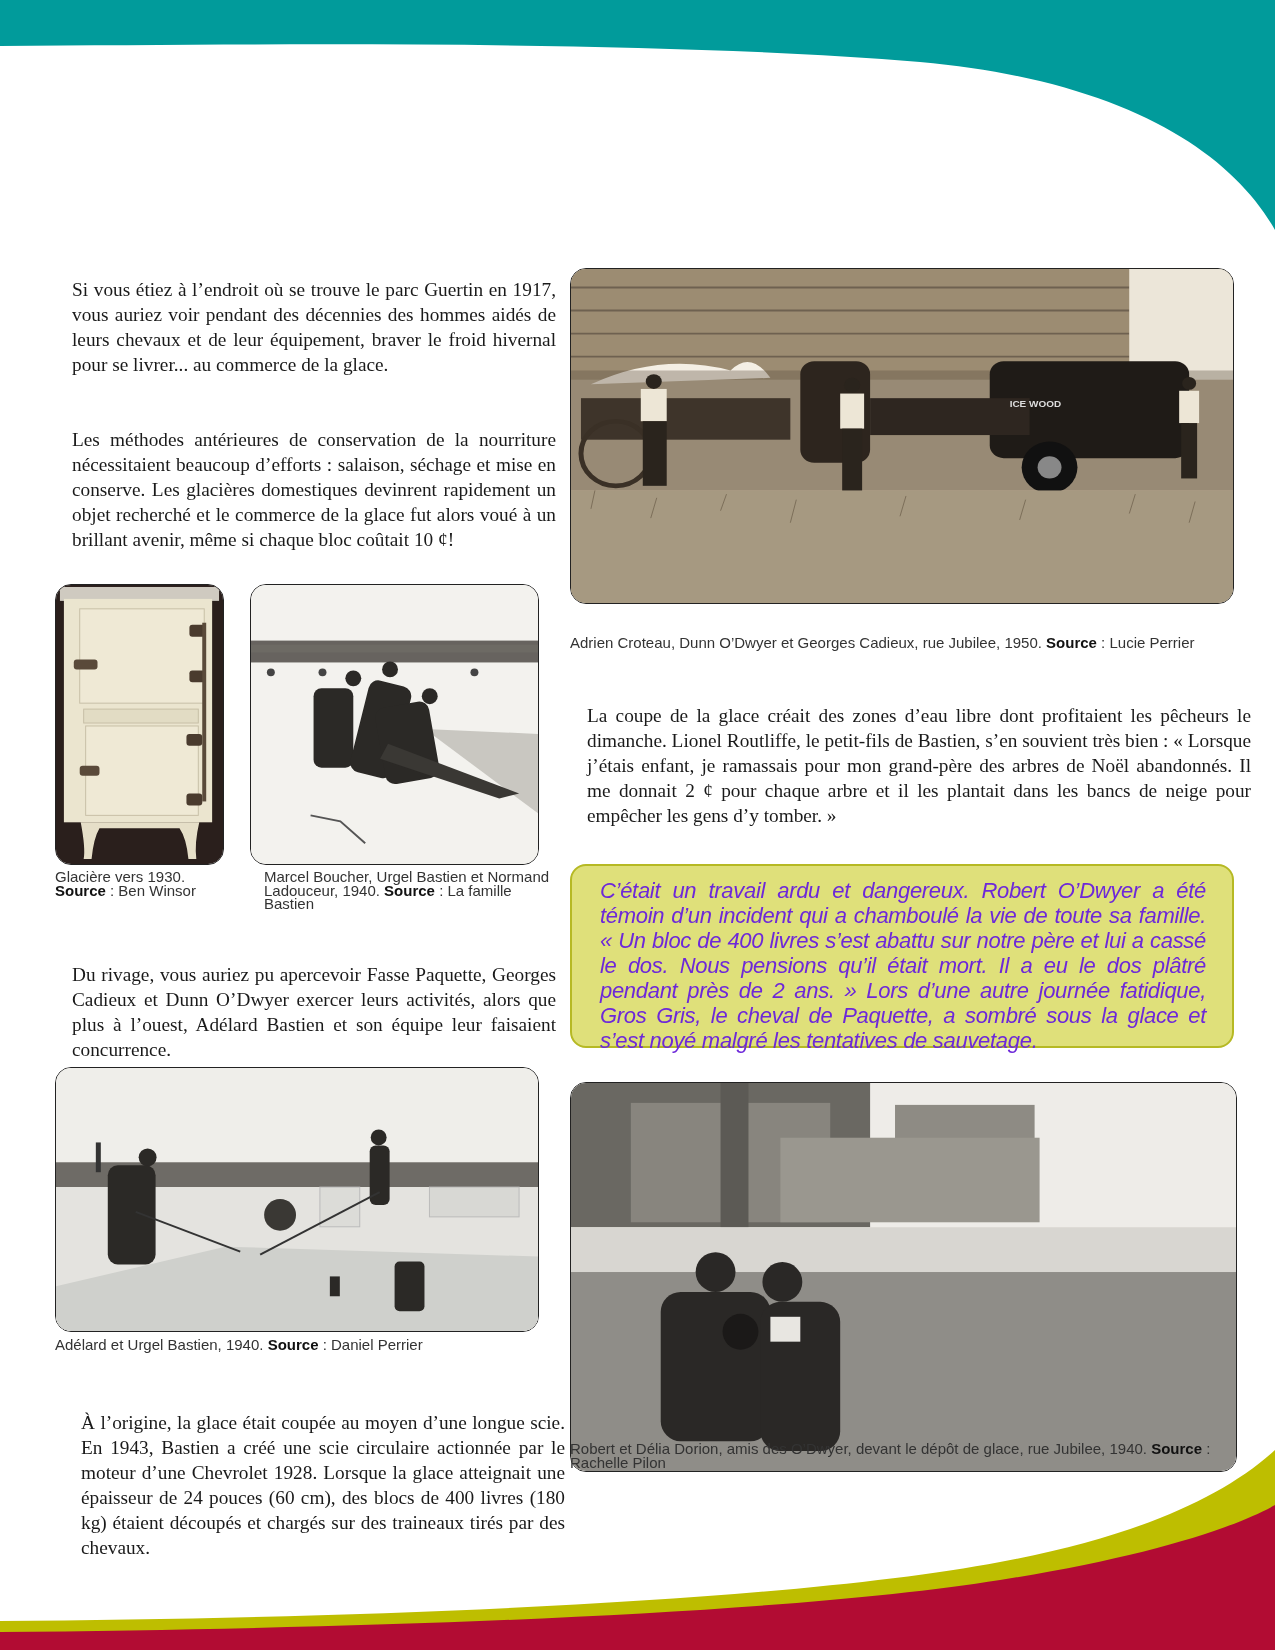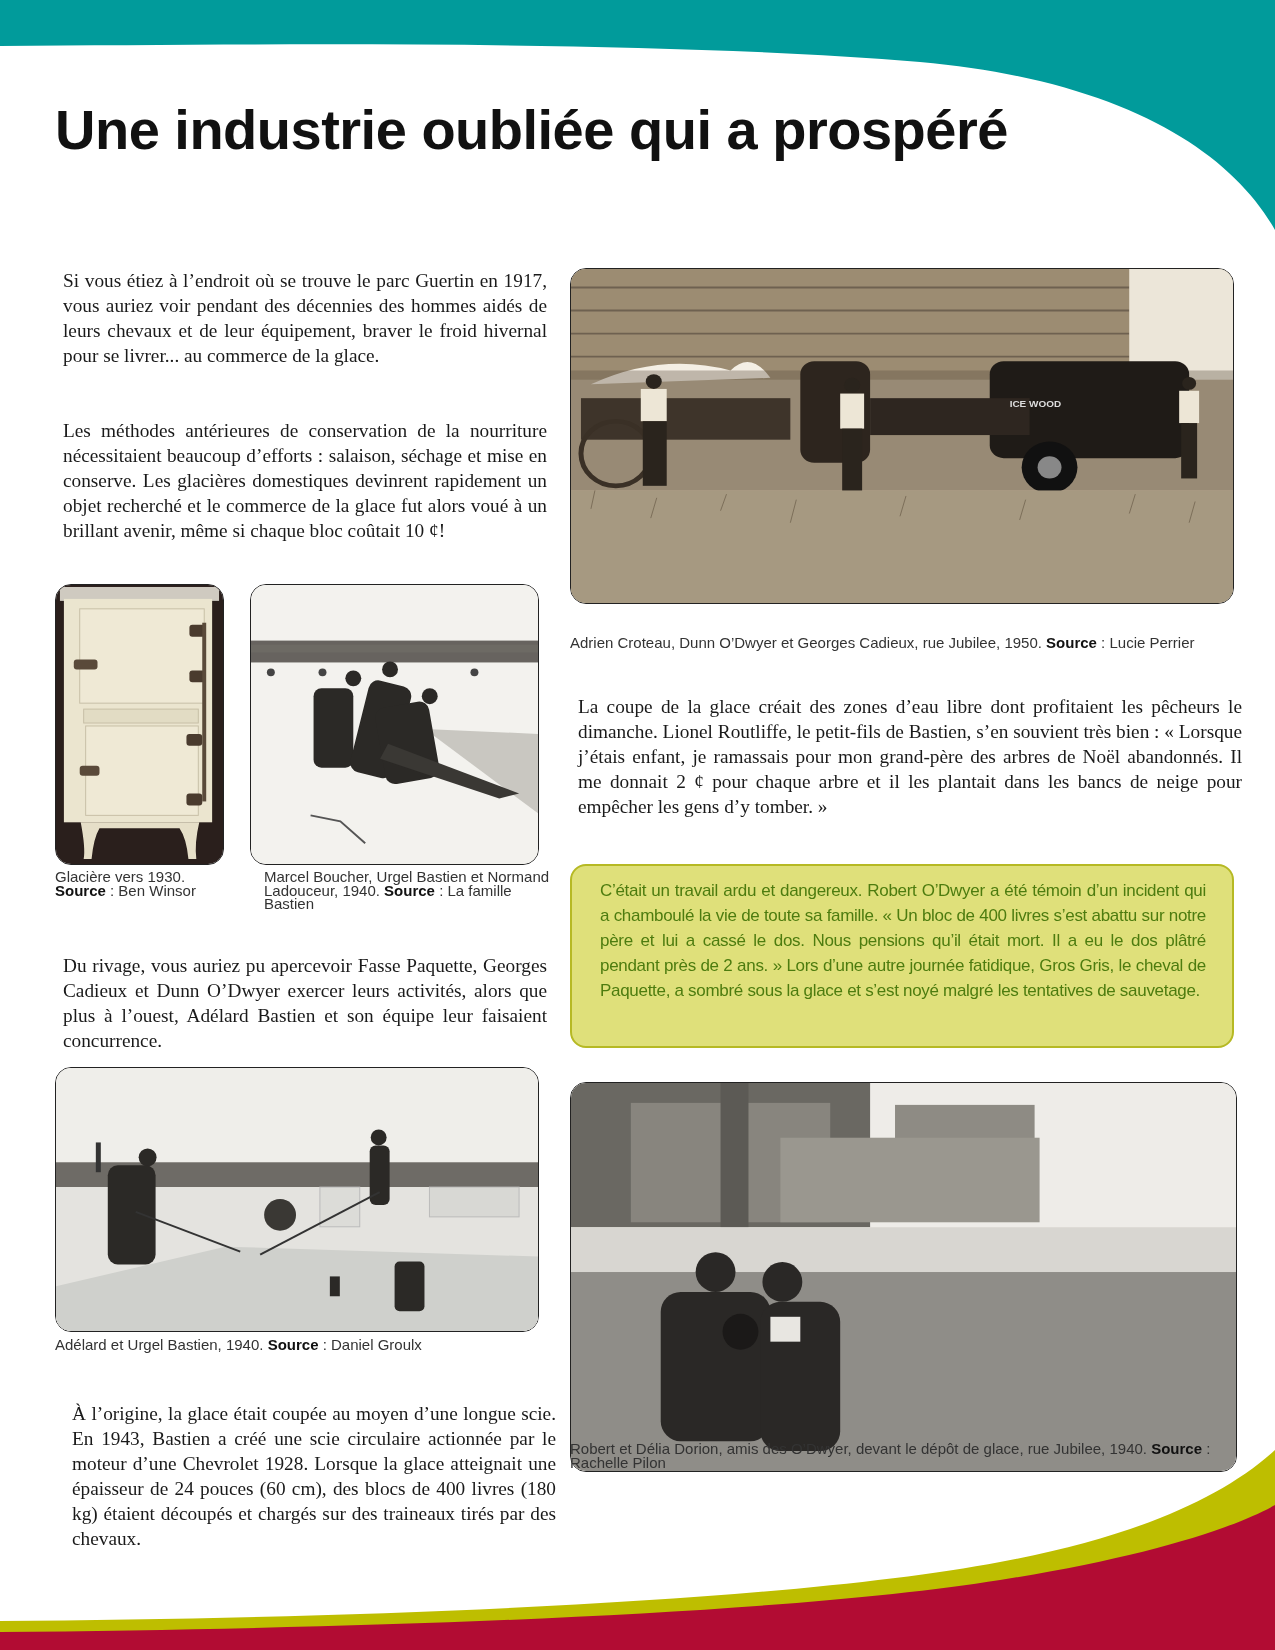--- a/index.html
+++ b/index.html
@@ -9,59 +9,59 @@
     font-family: "Liberation Serif", "DejaVu Serif", serif;
   }
   .deco { position: absolute; left: 0; top: 0; pointer-events: none; }
   .title {
     position: absolute; left: 55px; top: 98px; width: 1050px; margin: 0;
     font-family: "Liberation Sans", "DejaVu Sans", sans-serif;
     font-weight: bold; font-size: 56px; line-height: 64px; color: #111;
     letter-spacing: -0.5px;
   }
   .para {
-    position: absolute; margin: 8px; font-size: 19.3px; line-height: 25px;
+    position: absolute; margin: 17px; font-size: 19.3px; line-height: 25px;
     text-align: justify; color: #1a1a1a;
   }
   .photo {
     position: absolute; border: 1.5px solid #222; border-radius: 16px; overflow: hidden;
     box-sizing: border-box;
   }
   .photo svg { width: 100%; height: 100%; display: block; }
   .caption {
     position: absolute; margin: 0;
     font-family: "Liberation Sans", "DejaVu Sans", sans-serif;
     font-size: 15px; line-height: 13.5px; color: #333;
   }
   .caption b { color: #111; font-weight: bold; }
   .callout {
     position: absolute; left: 570px; top: 864px; width: 664px; height: 184px;
     background: #dfe07a; border: 2px solid #b6b924; border-radius: 16px; box-sizing: border-box;
     padding: 12px 26px 12px 28px;
   }
   .callout p {
     margin: 0; font-family: "Liberation Sans", "DejaVu Sans", sans-serif;
-    font-size: 17px; line-height: 25px; color: #4d7c0f;
+    font-style: italic; font-size: 22px; line-height: 25px; color: #6d28d9;
     text-align: justify; letter-spacing: -0.3px;
   }
 </style>
 </head>
 <body>
 
 <svg class="deco" width="1275" height="230" viewBox="0 0 1275 230">
   <path d="M0,0 L1275,0 L1275,230 C1230,150 1120,80 920,62 C650,40 300,44 0,46 Z" fill="#019b9b"></path>
 </svg>
 
 <svg class="deco" width="1275" height="1650" viewBox="0 0 1275 1650" style="top:0;">
   <path d="M0,1621 C400,1618 800,1600 1000,1562 C1130,1538 1220,1500 1275,1450 L1275,1650 L0,1650 Z" fill="#bebe00"></path>
   <path d="M0,1632 C420,1628 800,1612 1000,1580 C1140,1558 1230,1530 1275,1505 L1275,1650 L0,1650 Z" fill="#b20c33"></path>
 </svg>
 
 <h1 class="title">
-  <span>Une industrie oubliée qui a prospéré</span><br>
+  <br>
 </h1>
 
 <p class="para" style="left:55px; top:260px; width:484px;">Si vous étiez à l’endroit où se trouve le parc Guertin en 1917, vous auriez voir pendant des décennies des hommes aidés de leurs chevaux et de leur équipement, braver le froid hivernal pour se livrer... au commerce de la glace.</p>
 <p class="para" style="left:55px; top:410px; width:484px;">Les méthodes antérieures de conservation de la nourriture nécessitaient beaucoup d’efforts : salaison, séchage et mise en conserve. Les glacières domestiques devinrent rapidement un objet recherché et le commerce de la glace fut alors voué à un brillant avenir, même si chaque bloc coûtait 10 ¢!</p>
 
 <div class="photo" style="left:55px; top:584px; width:169px; height:281px;">
   <svg viewBox="0 0 169 281" preserveAspectRatio="none">
     <rect width="169" height="281" fill="#2a1f1c"></rect>
     <rect x="4" y="2" width="161" height="14" fill="#cfcac0"></rect>
     <rect x="8" y="14" width="150" height="225" fill="#ebe5cf"></rect>
@@ -128,21 +128,21 @@
       <rect x="275" y="210" width="10" height="20"></rect>
     </g>
     <rect x="265" y="120" width="40" height="40" fill="#dcdcd8" stroke="#bbb"></rect>
     <rect x="375" y="120" width="90" height="30" fill="#d8d8d4" stroke="#bbb"></rect>
     <path d="M80,145 L185,185" stroke="#333" stroke-width="2"></path>
     <path d="M205,188 L325,125" stroke="#333" stroke-width="2"></path>
   </svg>
 </div>
 <p class="caption" style="left:55px; top:1338px; width:484px;">
   <span>Adélard et Urgel Bastien, 1940.</span>
-  <b>Source</b><span> : Daniel Groulx</span>
+  <b>Source</b><span> : Daniel Perrier</span>
 </p>
 
 <p class="para" style="left:64px; top:1393px; width:484px;">À l’origine, la glace était coupée au moyen d’une longue scie. En 1943, Bastien a créé une scie circulaire actionnée par le moteur d’une Chevrolet 1928. Lorsque la glace atteignait une épaisseur de 24 pouces (60 cm), des blocs de 400 livres (180 kg) étaient découpés et chargés sur des traineaux tirés par des chevaux.</p>
 
 <div class="photo" style="left:570px; top:268px; width:664px; height:336px;">
   <svg viewBox="0 0 664 362" preserveAspectRatio="none">
     <rect width="664" height="362" fill="#b9ab92"></rect>
     <rect x="0" y="0" width="560" height="120" fill="#9c8c72"></rect>
     <g stroke="#6e6150" stroke-width="2">
       <line x1="0" y1="20" x2="560" y2="20"></line>

